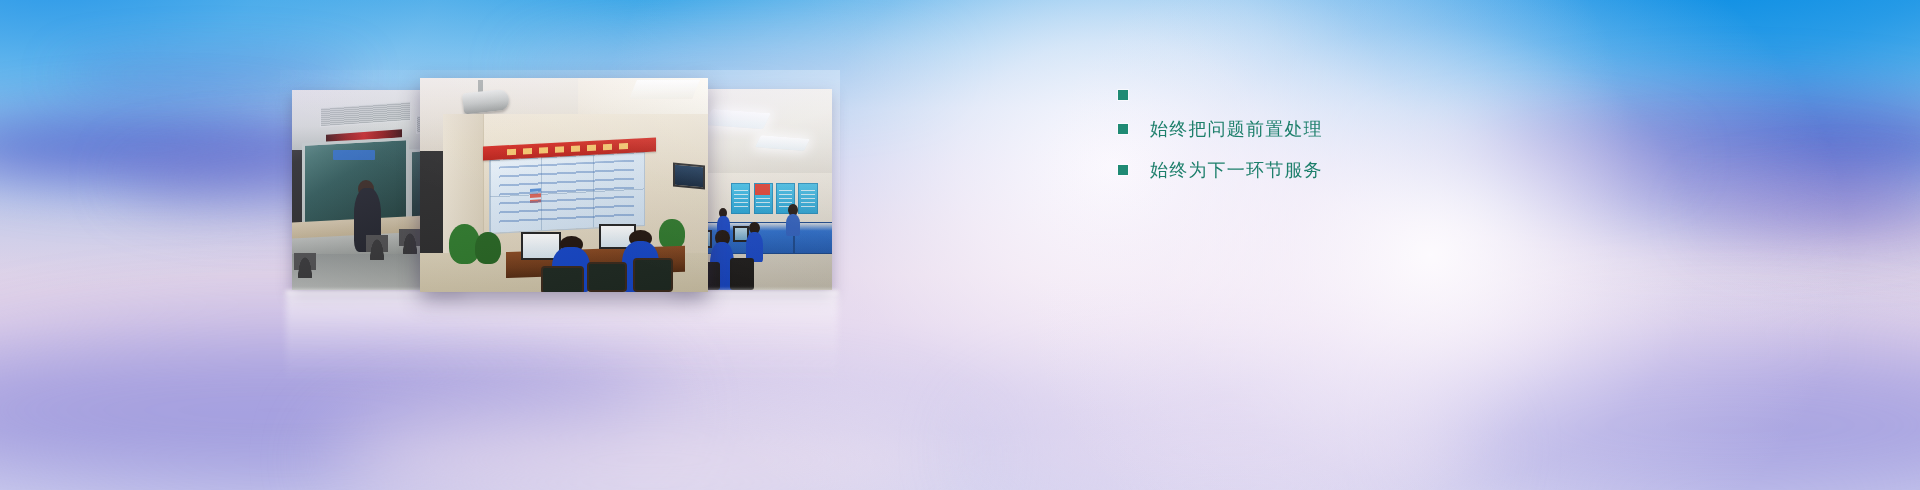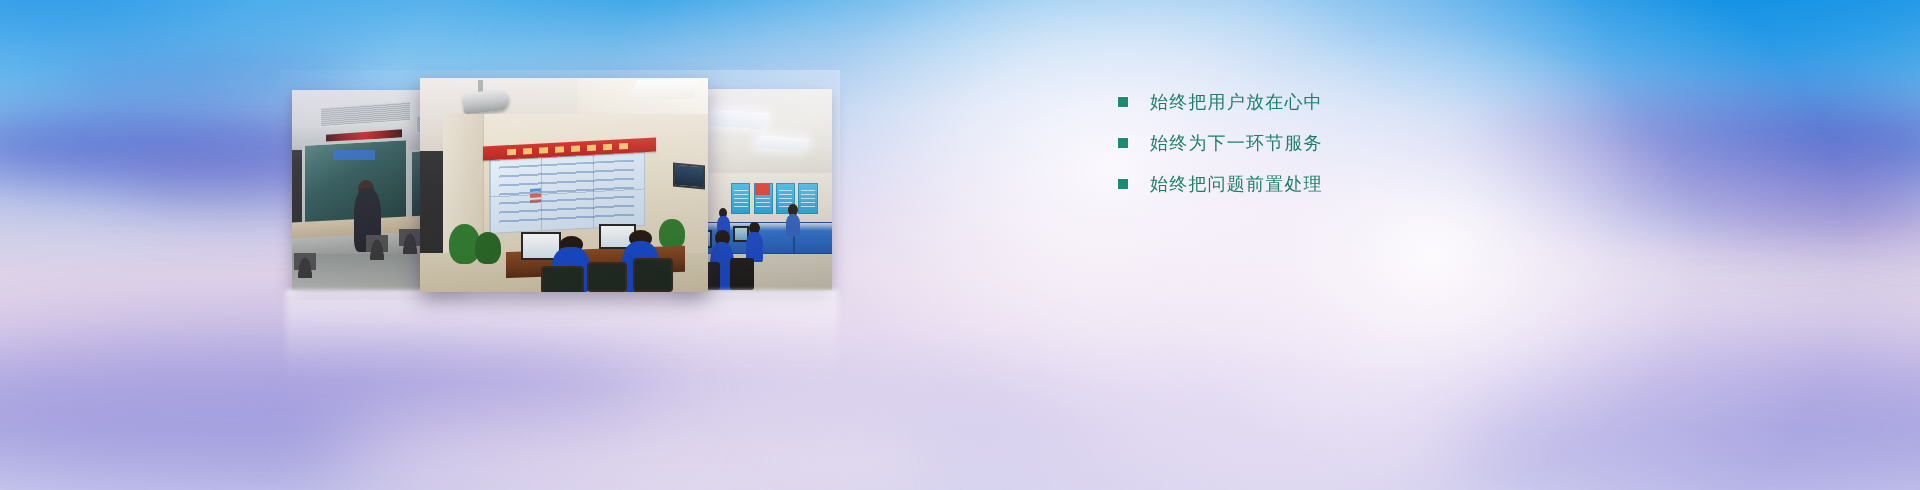--- a/index.html
+++ b/index.html
@@ -662,26 +662,25 @@
     </div>
 
     <div class="photo-streak"></div>
   </div>
 
   <div class="text-panel">
 
     <ul class="bullet-list">
       <li class="bullet-item">
         <span class="bullet-marker"></span>
-        <span class="bullet-text">始终把用户放在心中</span>
+      </li>
+      <li class="bullet-item">
+        <span class="bullet-marker"></span>
+        <span class="bullet-text">始终把问题前置处理</span>
       </li>
       <li class="bullet-item">
         <span class="bullet-marker"></span>
         <span class="bullet-text">始终为下一环节服务</span>
       </li>
-      <li class="bullet-item">
-        <span class="bullet-marker"></span>
-        <span class="bullet-text">始终把问题前置处理</span>
-      </li>
     </ul>
   </div>
 
 </div>
 
 </body></html>

